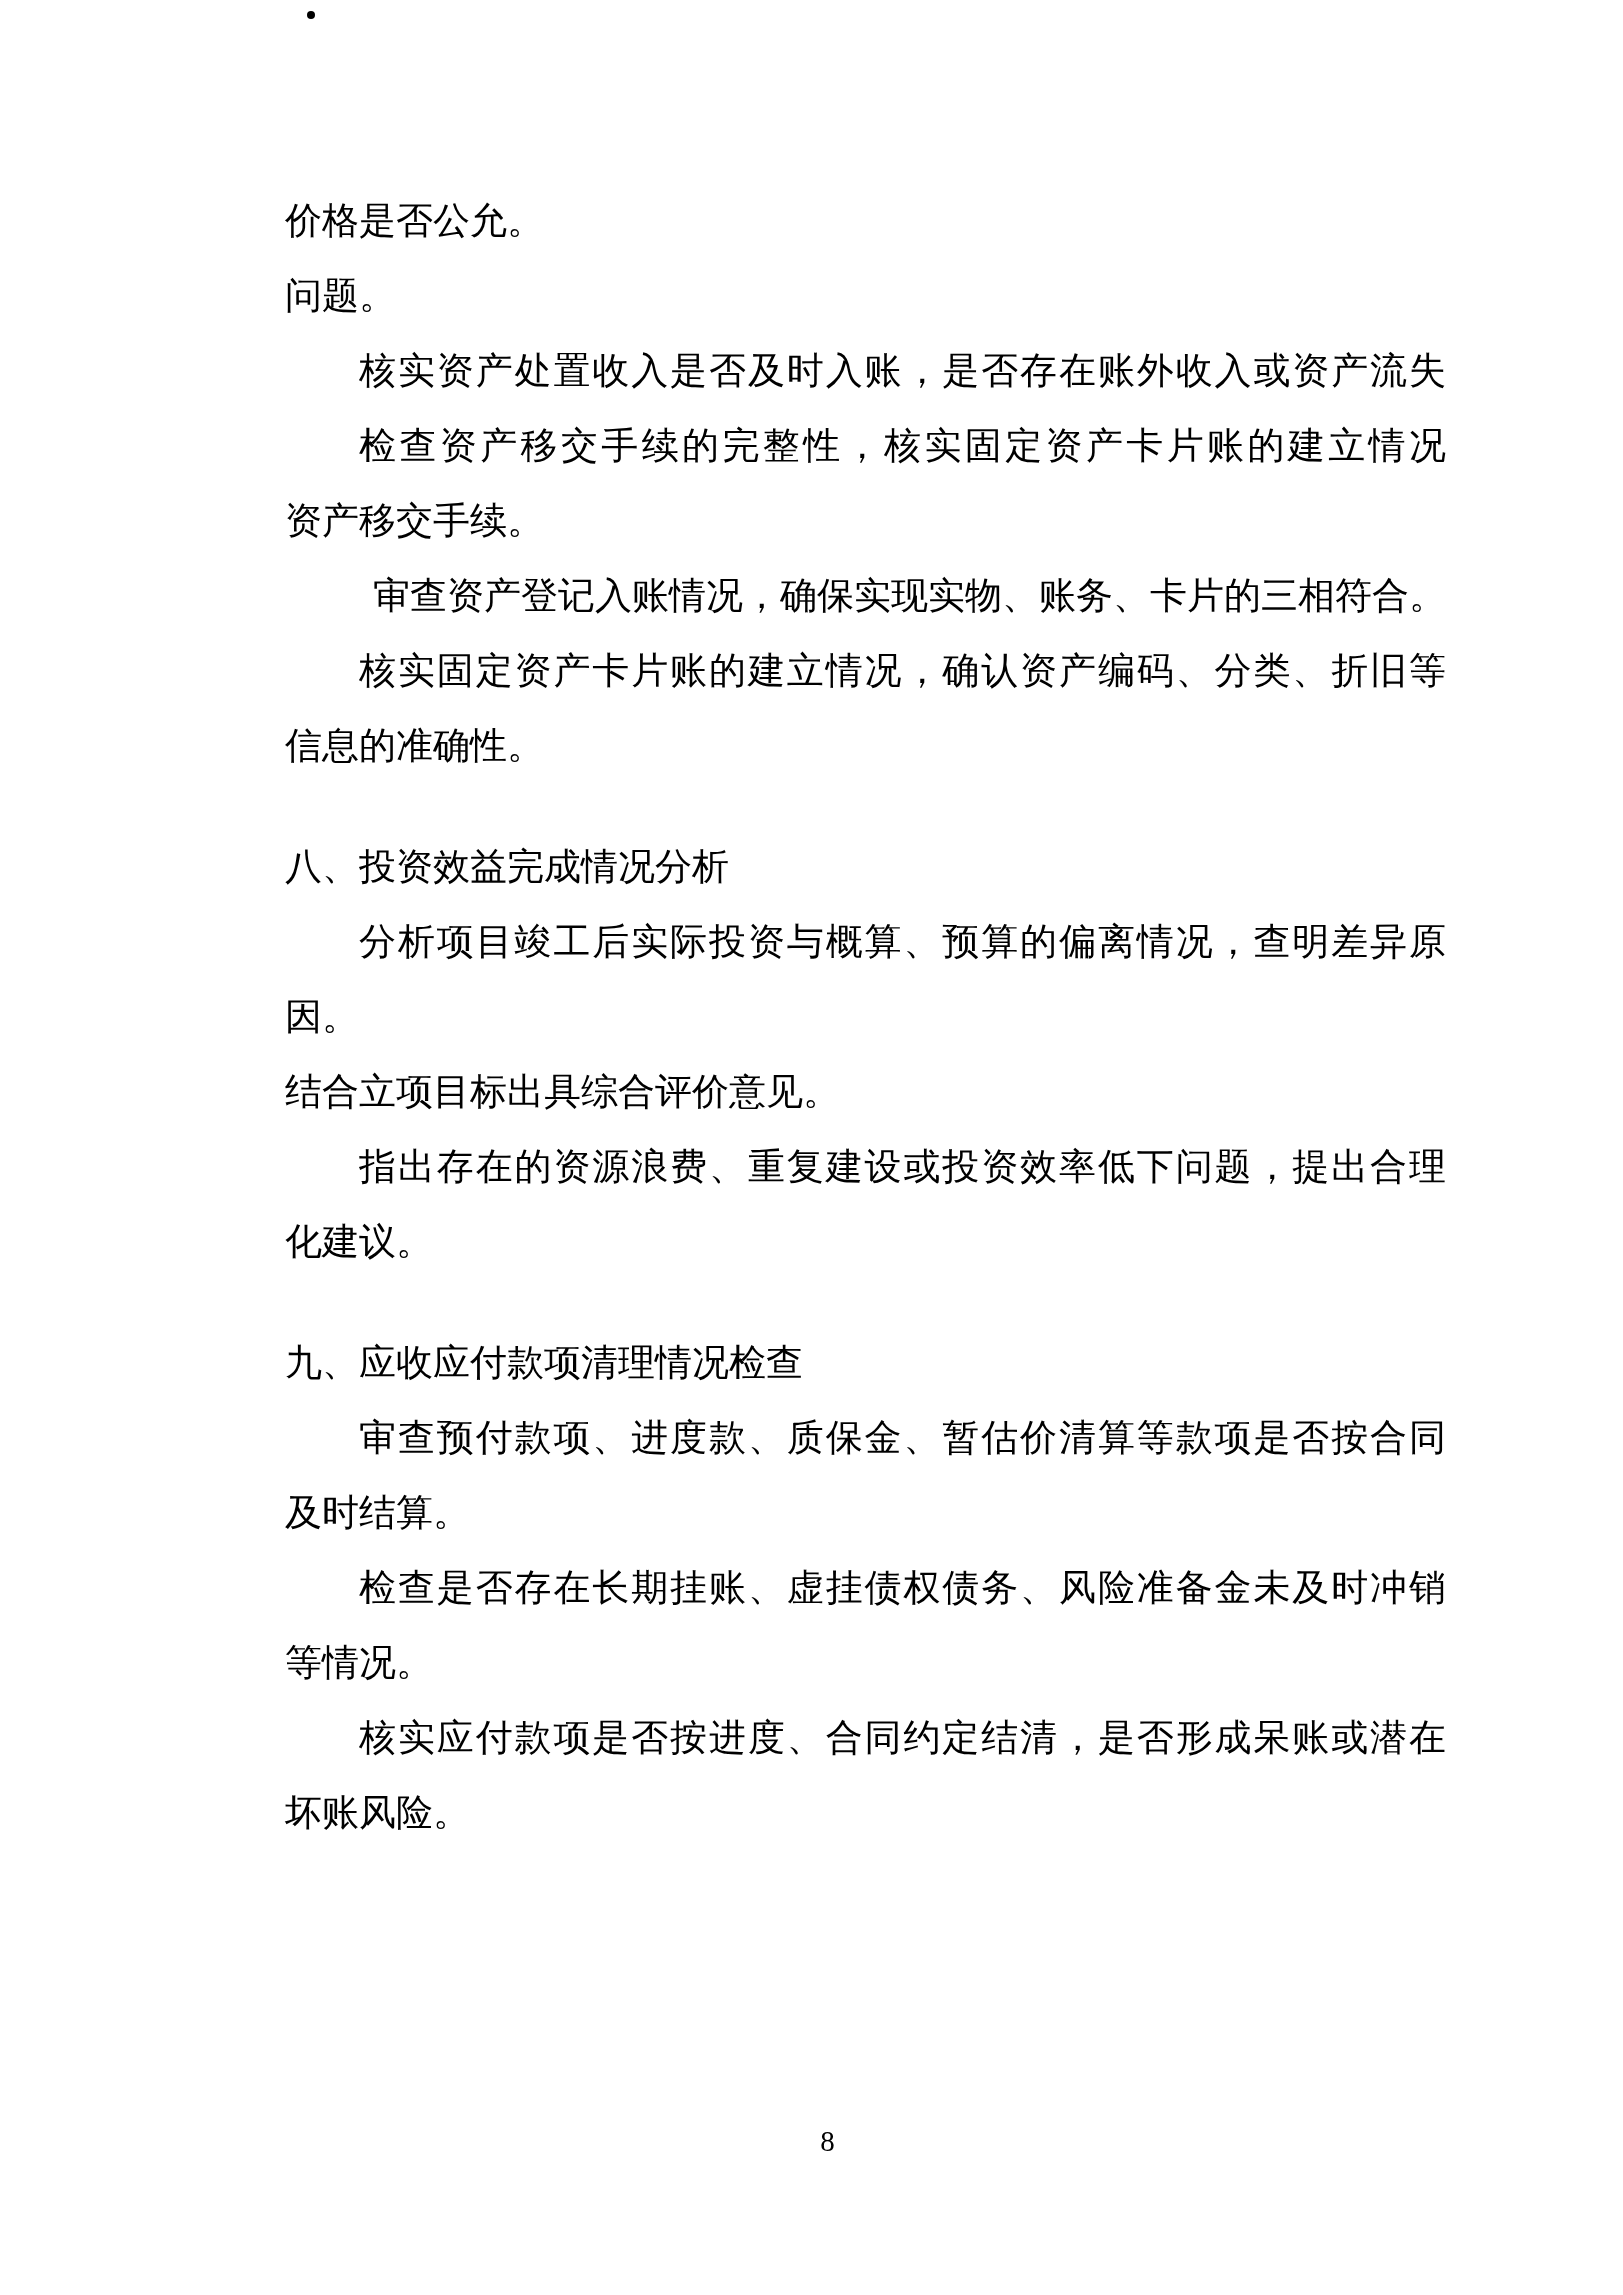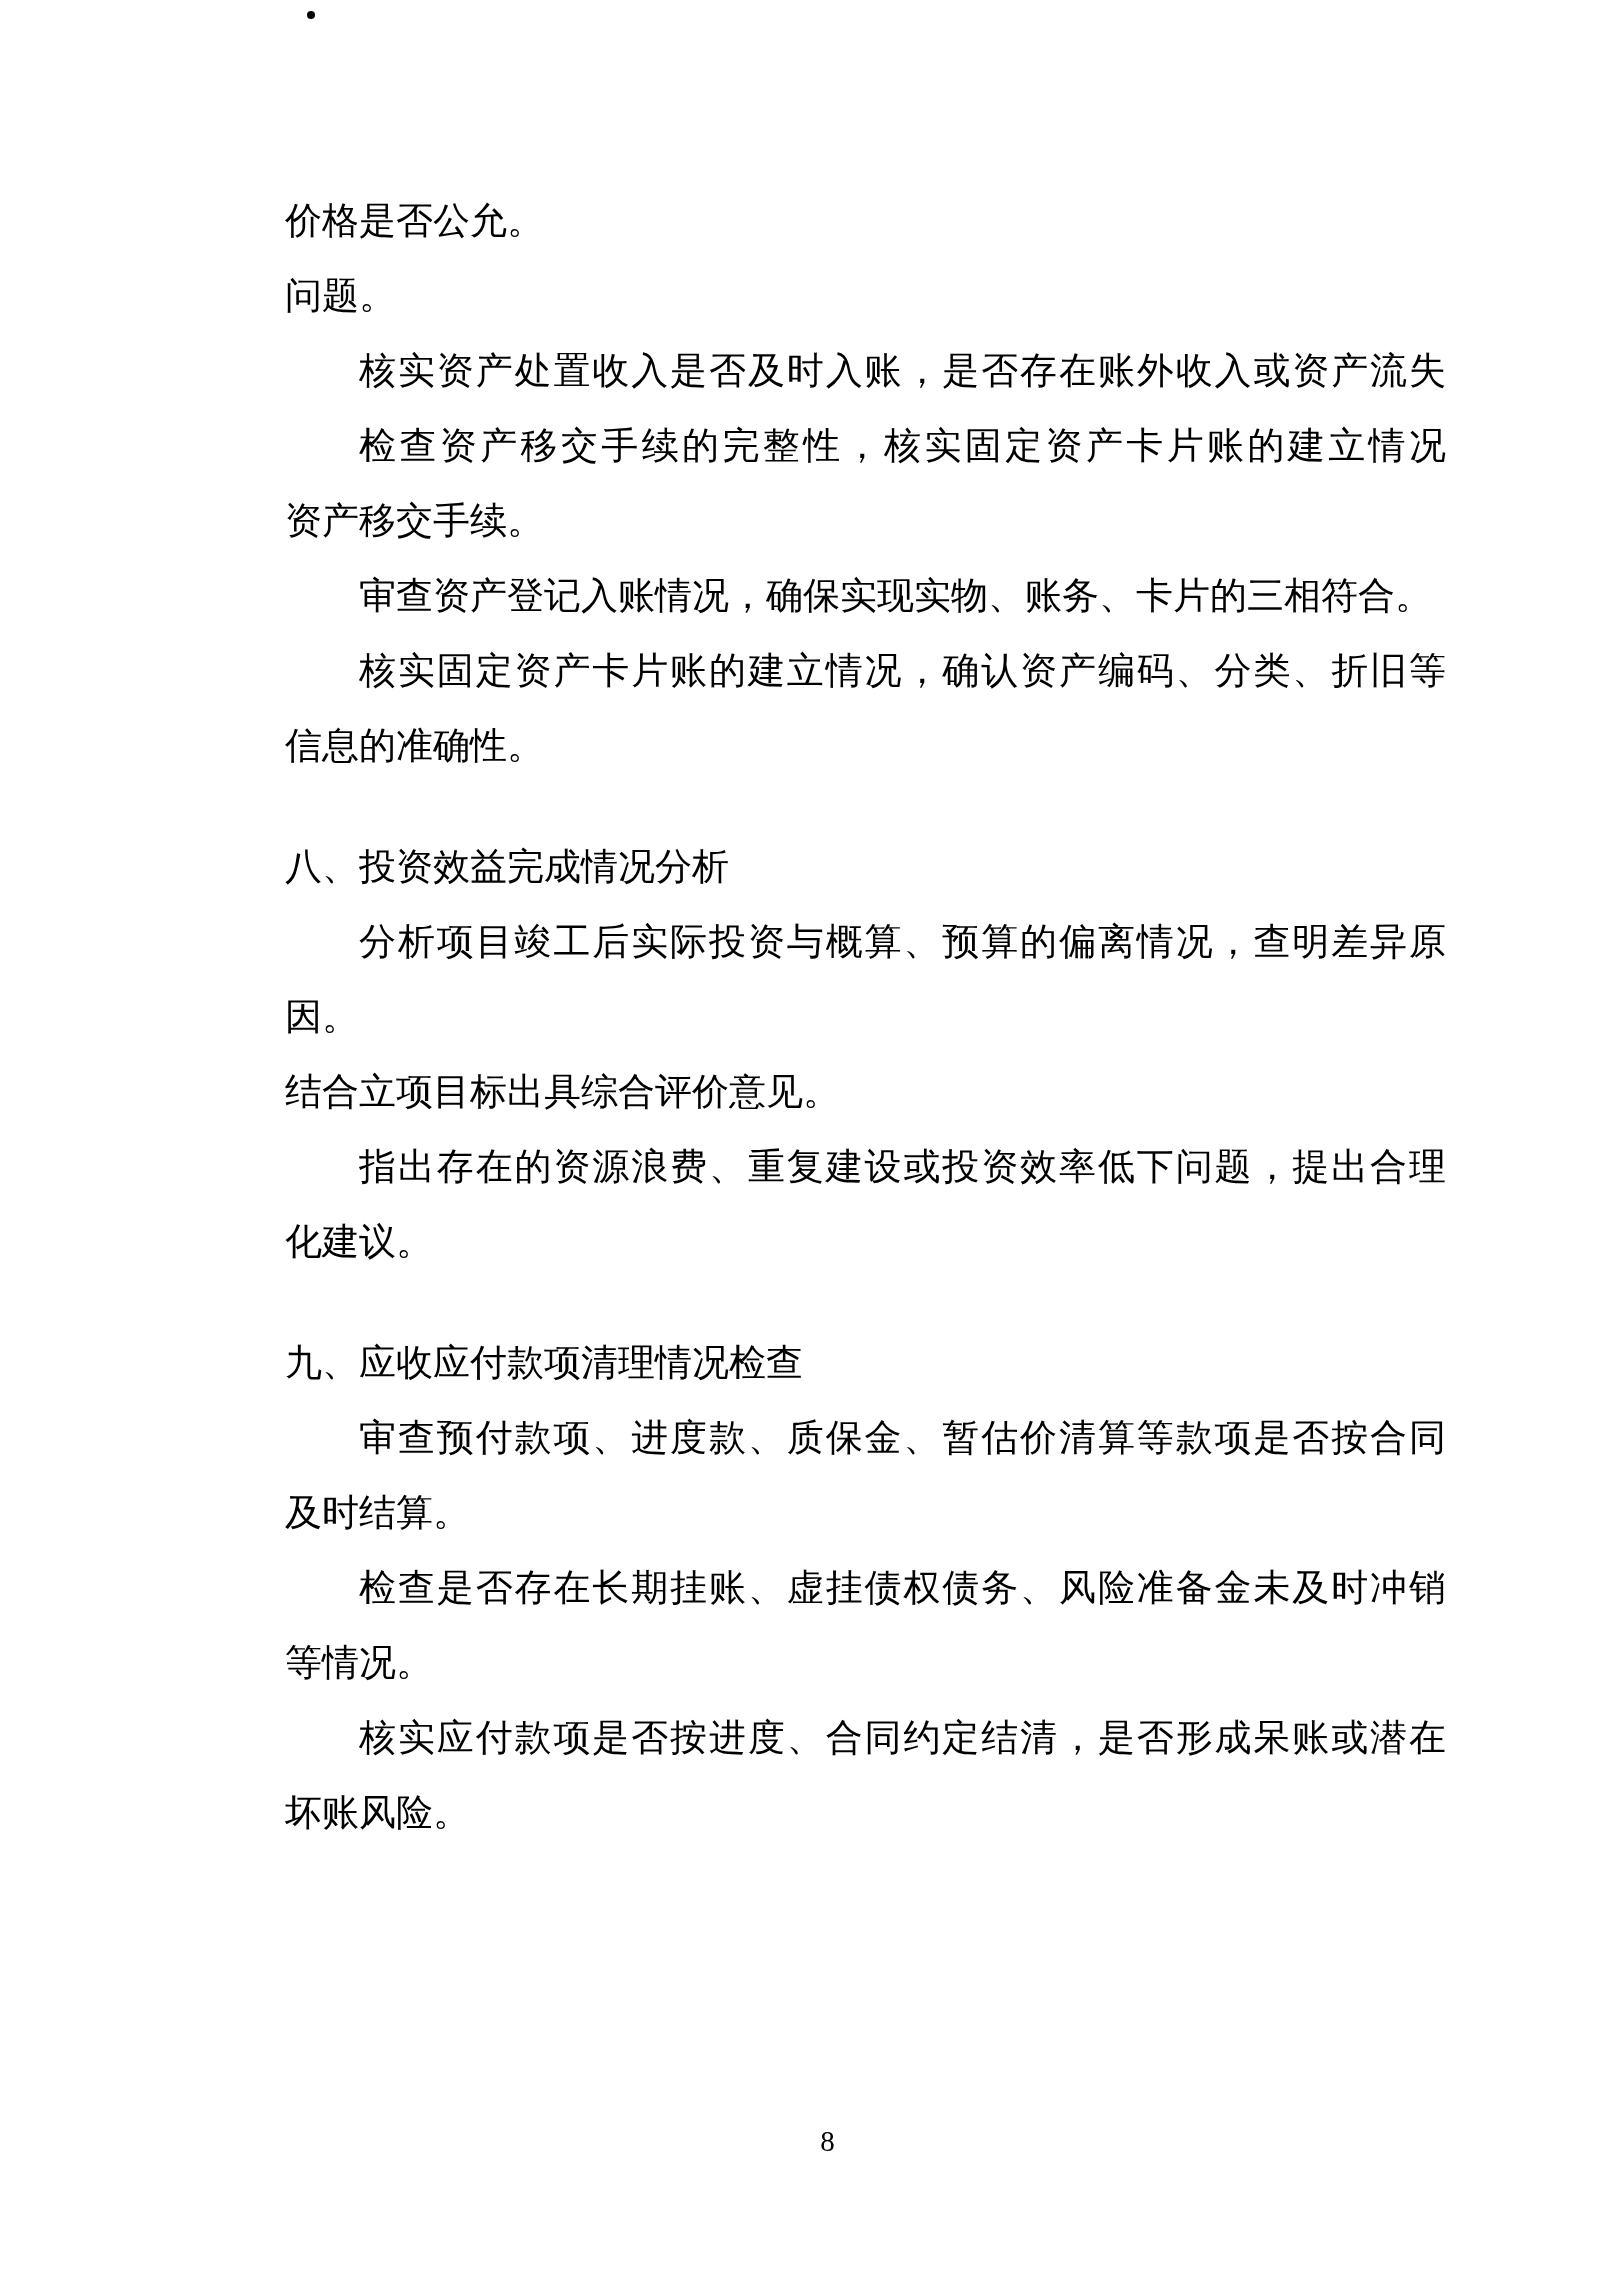--- a/index.html
+++ b/index.html
@@ -34,20 +34,21 @@
     line-height: 75px;
     text-align: left;
     margin-left: 38px;
   }
   .line {
     height: 75px;
     overflow: visible;
   }
   .line.indent {
     text-indent: 2em;
+    text-align: right;
   }
   .line.justify {
     text-align: justify;
     text-align-last: justify;
     text-justify: inter-character;
   }
   .line.spacer {
     height: 46px;
   }
   .page-number {

